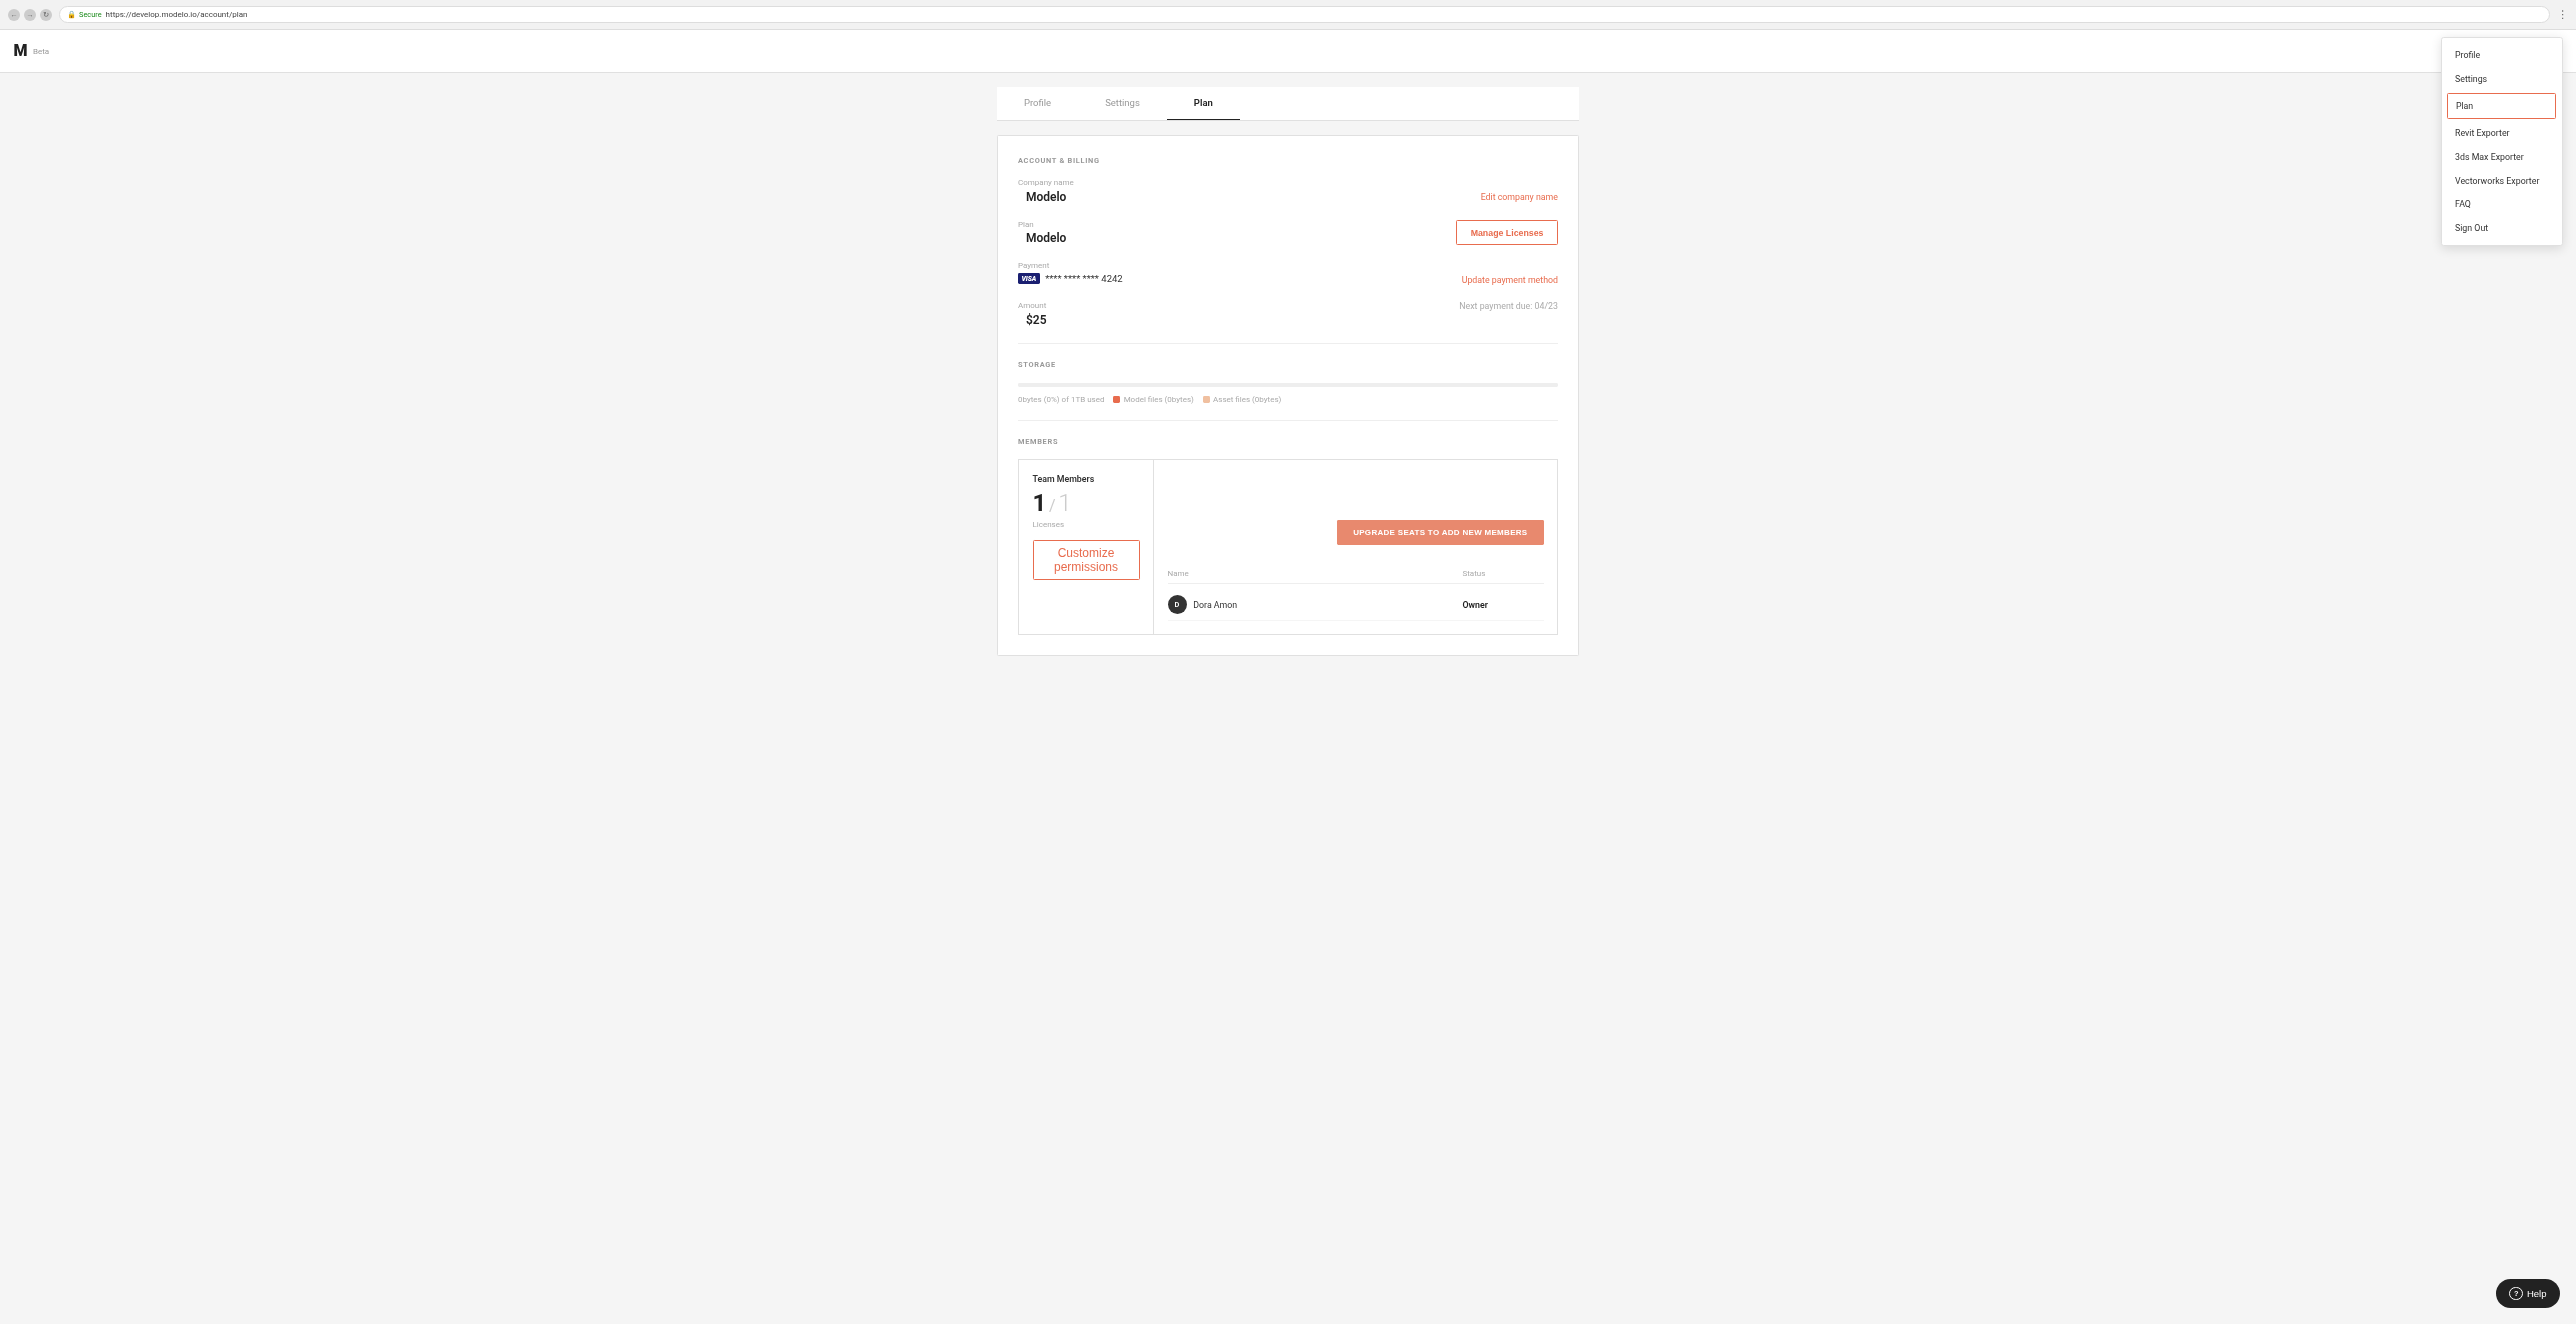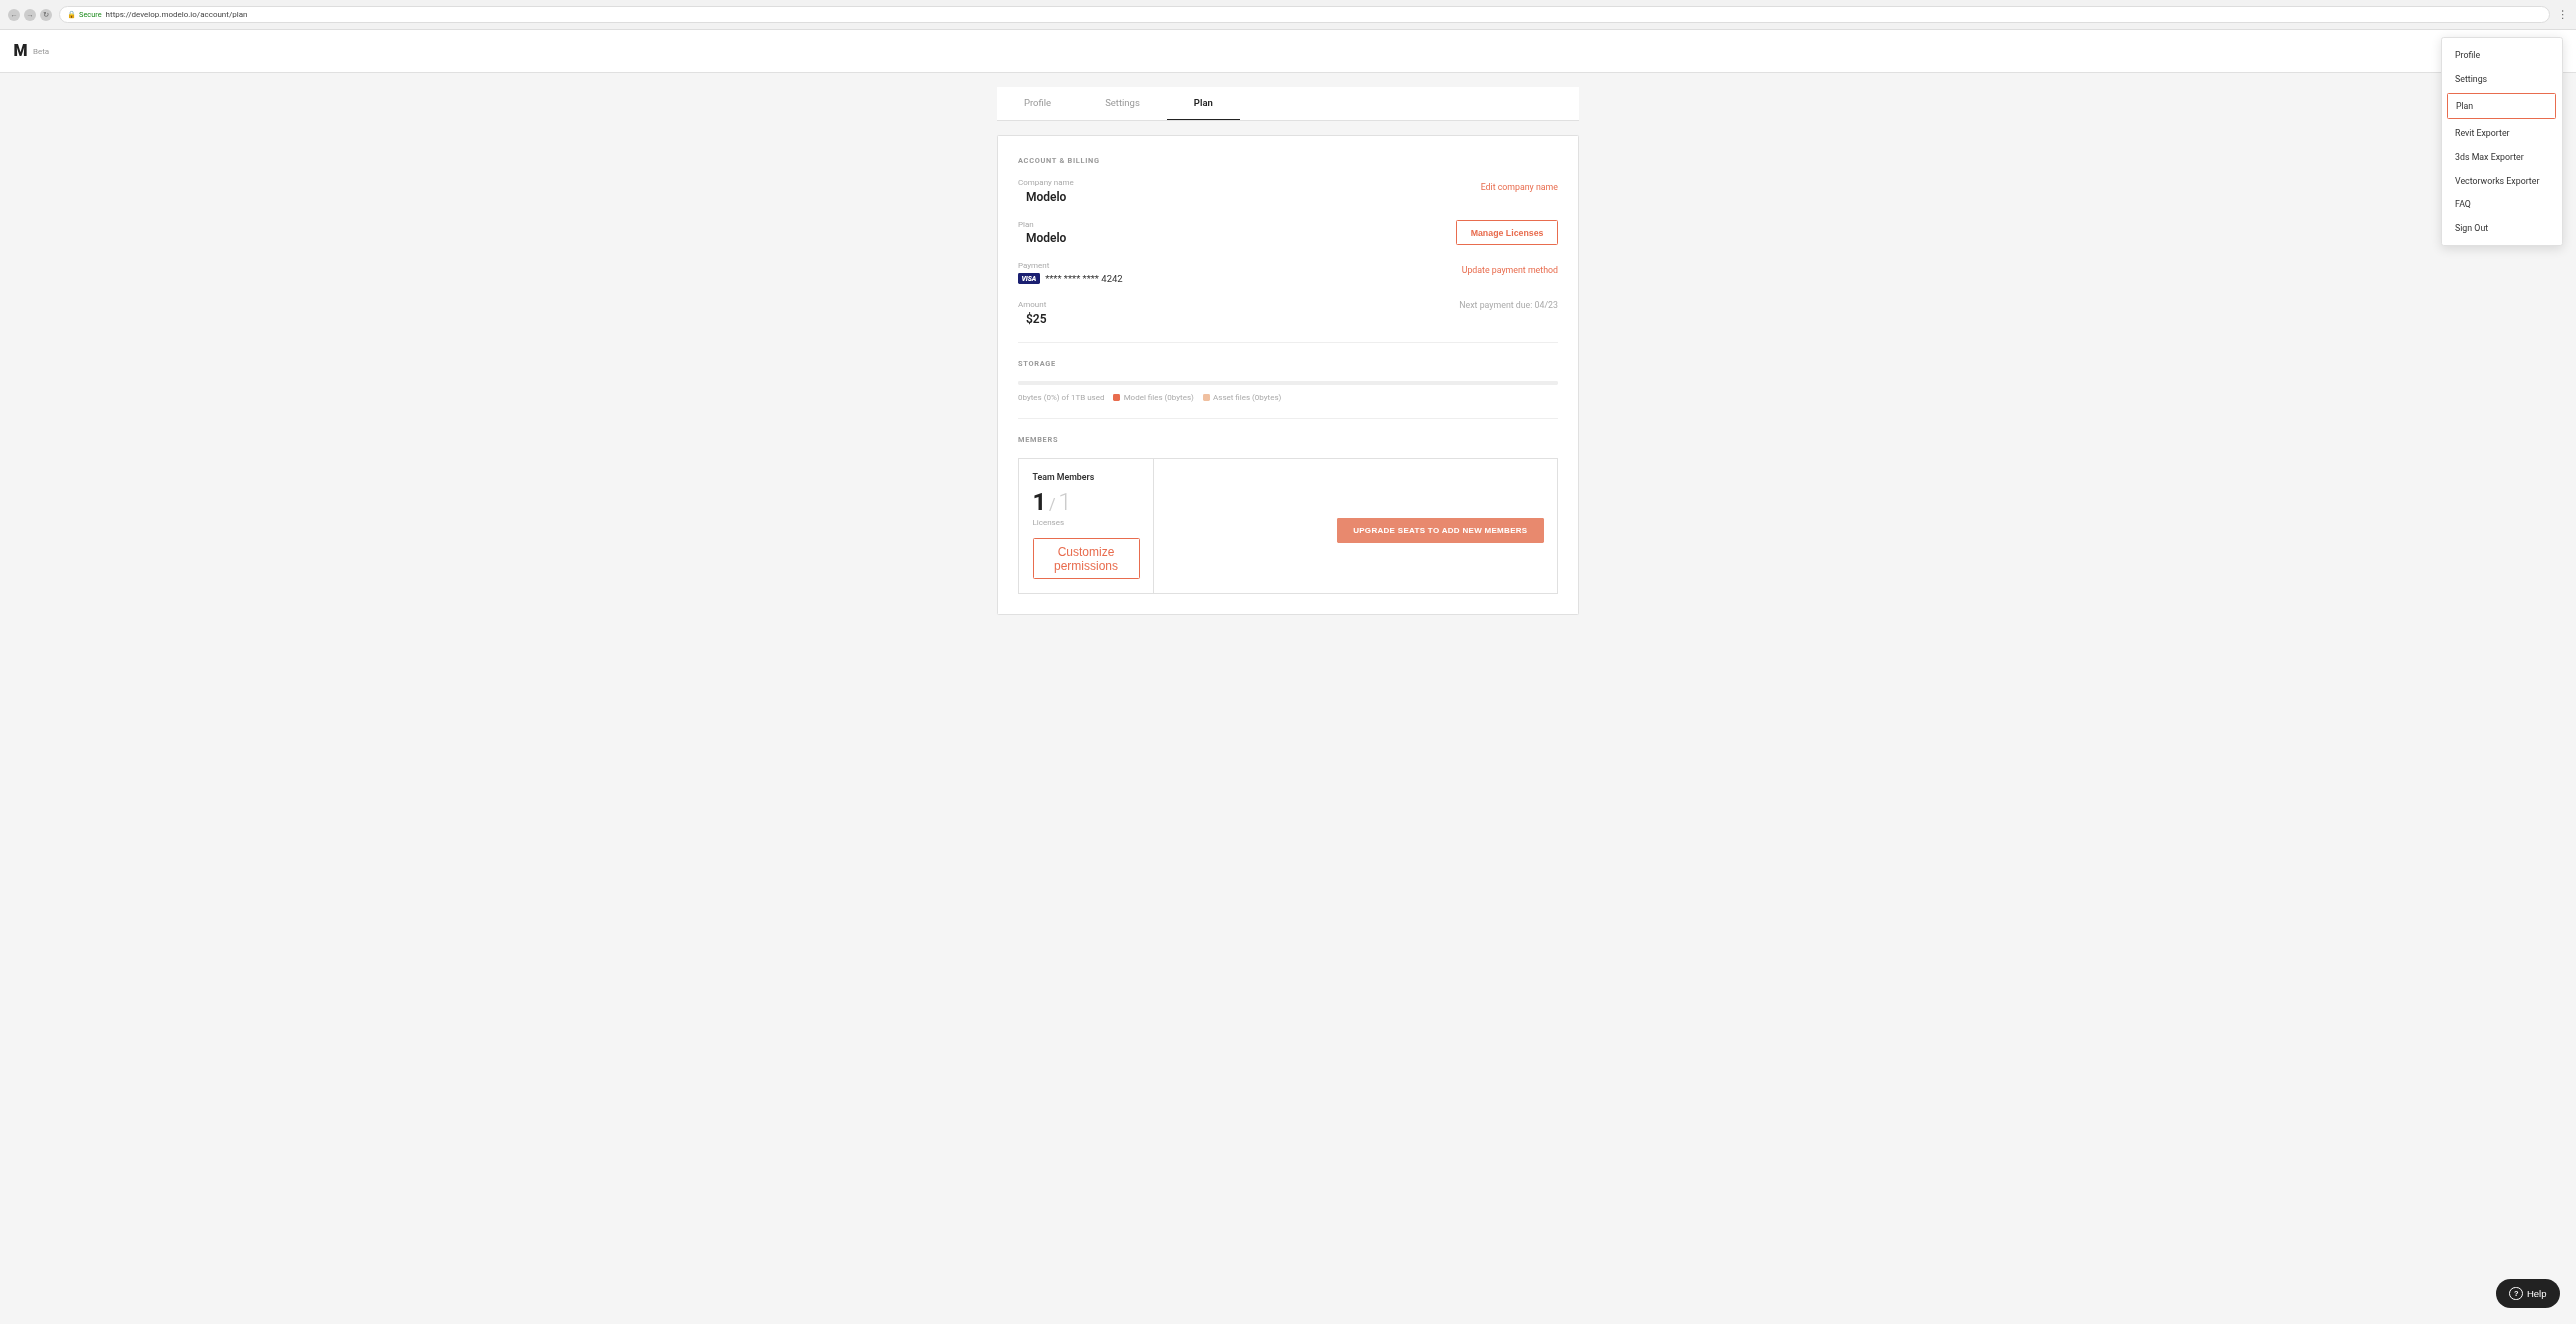--- a/index.html
+++ b/index.html
@@ -168,21 +168,21 @@
       font-size: 12px;
       font-weight: 600;
       color: #222;
       padding-left: 8px;
     }
     .field-action {
       color: #e86c4e;
       font-size: 8.8px;
       cursor: pointer;
       text-decoration: none;
-      margin-top: 4px;
+      margin-top: 14px;
     }
 
     .manage-btn {
       border: 1.4px solid #e86c4e;
       color: #e86c4e;
       background: white;
       padding: 6.8px 13.5px;
       font-size: 8.8px;
       font-weight: 600;
       cursor: pointer;
@@ -551,20 +551,33 @@
             <span class="license-slash">/</span>
             <span class="license-total">1</span>
           </div>
           <div class="license-label">Licenses</div>
           <button class="customize-btn">Customize permissions</button>
         </div>
         <div class="members-right">
           <div style="display:flex; justify-content:flex-end; margin-bottom:10.8px;">
             <button class="upgrade-btn">UPGRADE SEATS TO ADD NEW MEMBERS</button>
           </div>
+          <div class="members-table">
+            <div class="table-header">
+              <span class="col-name">Name</span>
+              <span class="col-status">Status</span>
+            </div>
+            <div id="members-list">
+                <div class="table-row-item">
+      <div class="member-avatar">D</div>
+      <span class="member-name">Dora Amon</span>
+      <span class="member-status">Owner</span>
+    </div>
+              </div>
+          </div>
         </div>
       </div>
     </div>
 
   </div>
 </div>
 
 <button class="help-button">
   <span class="help-circle">?</span>
   <span>Help</span>

